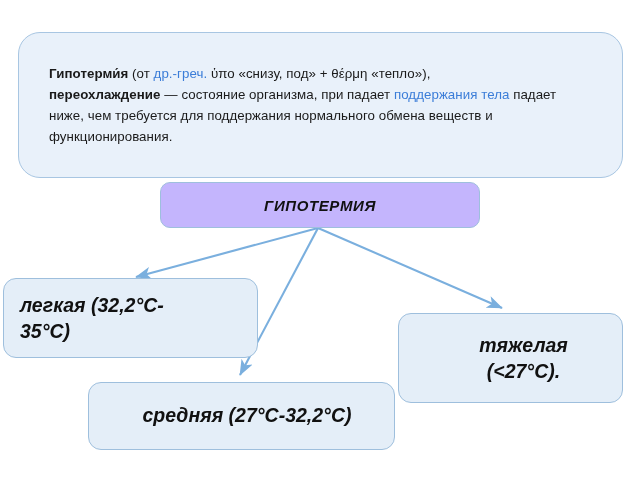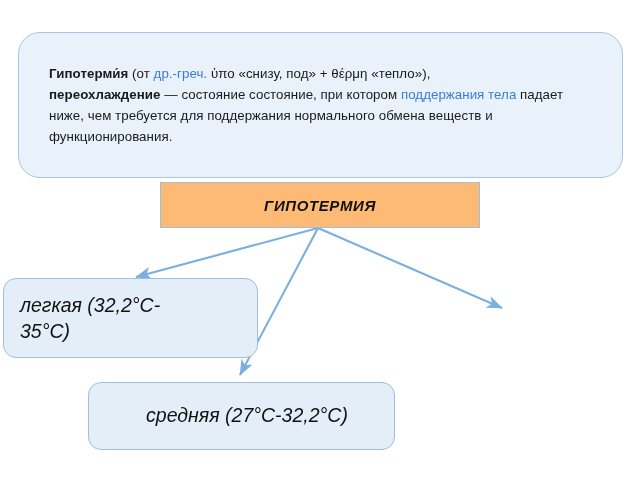--- a/index.html
+++ b/index.html
@@ -66,38 +66,38 @@
   .lnk {
     color: #3b7dd8;
   }
 
   
   #root-node {
     left: 160px;
     top: 182px;
     width: 320px;
     height: 46px;
-    border-radius: 0;
-    background: #fdba74;
+    border-radius: 10px;
+    background: #c4b5fd;
     border: 1px solid #9ebfdd;
     display: flex;
     align-items: center;
     justify-content: center;
   }
   #root-node .node-label {
     font-weight: bold;
     font-style: italic;
     font-size: 15px;
     color: #111111;
     letter-spacing: 0.6px;
   }
 
   
   .leaf .node-label {
-    font-weight: normal;
+    font-weight: bold;
     font-style: italic;
     color: #111111;
     white-space: pre-line;
   }
 
   #leaf-mild {
     left: 3px;
     top: 278px;
     width: 255px;
     height: 80px;
@@ -158,31 +158,35 @@
         <path d="M0,0.4 L7.6,3.4 L0,6.4 L2.0,3.4 Z" fill="#7aafde"></path>
       </marker>
     </defs>
     <line x1="318" y1="228" x2="136" y2="277" stroke="#7aafde" stroke-width="2.1" marker-end="url(#ah)"></line>
     <line x1="318" y1="228" x2="240" y2="375" stroke="#7aafde" stroke-width="2.1" marker-end="url(#ah)"></line>
     <line x1="318" y1="228" x2="502" y2="308" stroke="#7aafde" stroke-width="2.1" marker-end="url(#ah)"></line>
   </svg>
 
   <div id="definition-box" class="node">
     <div id="definition-text">
-      <b>Гипотерми́я</b><span> (от </span><span class="lnk">др.-греч.</span><span> ὑπο </span><span>«снизу, под»</span><span> + </span><span>θέρμη </span><span>«тепло»),</span><br><b>переохлаждение</b><span> — состояние состояние, при котором </span><span class="lnk">поддержания тела</span><span> падает ниже, чем требуется для поддержания нормального обмена веществ и функционирования.</span>
+      <b>Гипотерми́я</b><span> (от </span><span class="lnk">др.-греч.</span><span> ὑπο </span><span>«снизу, под»</span><span> + </span><span>θέρμη </span><span>«тепло»),</span><br><b>переохлаждение</b><span> — состояние организма, при падает </span><span class="lnk">поддержания тела</span><span> падает ниже, чем требуется для поддержания нормального обмена веществ и функционирования.</span>
     </div>
   </div>
 
   <div id="root-node" class="node">
     <span class="node-label">ГИПОТЕРМИЯ</span>
   </div>
 
   <div id="leaf-mild" class="node leaf">
     <span class="node-label">легкая (32,2°С-
 35°С)</span>
   </div>
 
+  <div id="leaf-severe" class="node leaf">
+    <span class="node-label">тяжелая
+(&lt;27°С).</span>
+  </div>
 
   <div id="leaf-moderate" class="node leaf">
     <span class="node-label">средняя (27°С-32,2°С)</span>
   </div>
 
 </div>
 
 </body></html>

